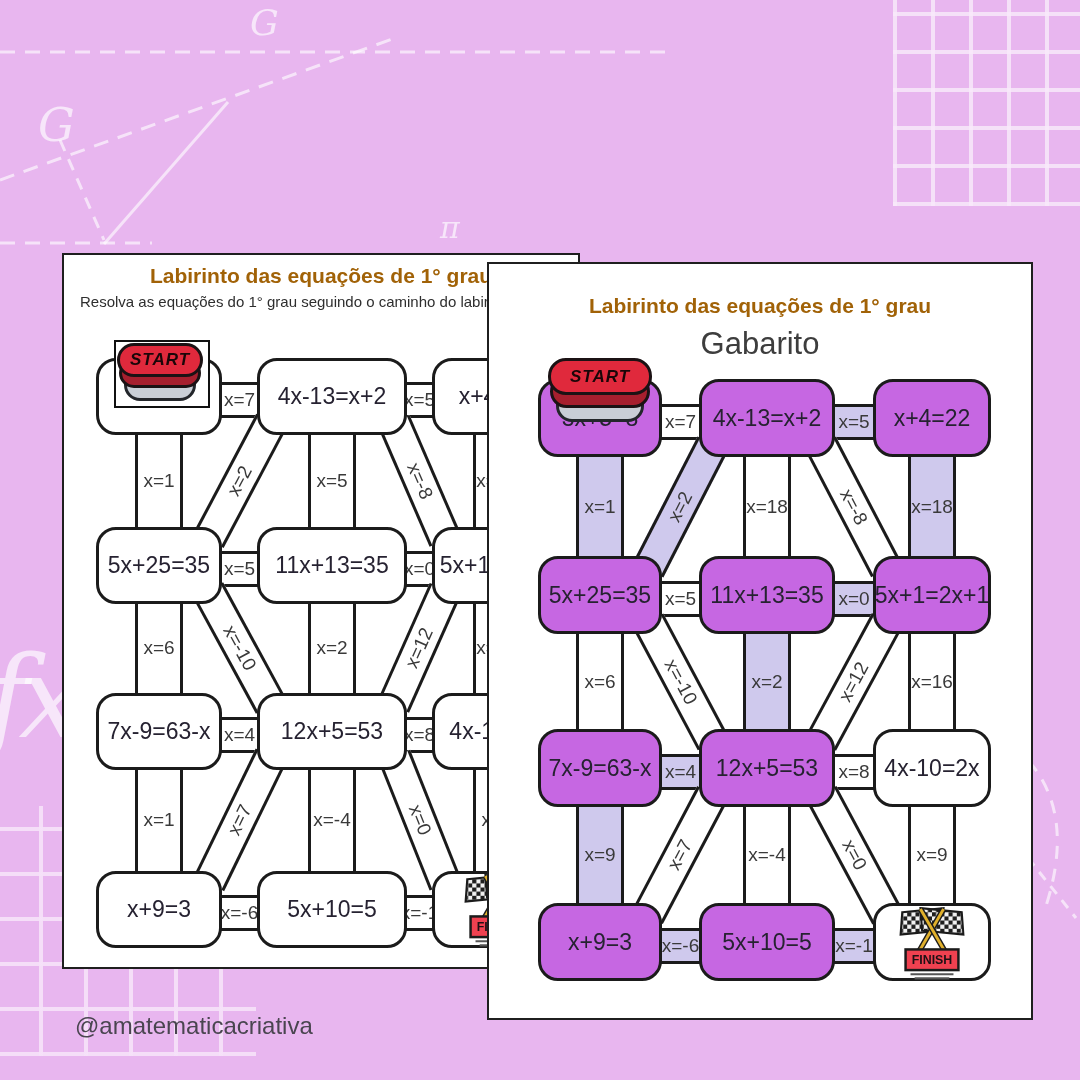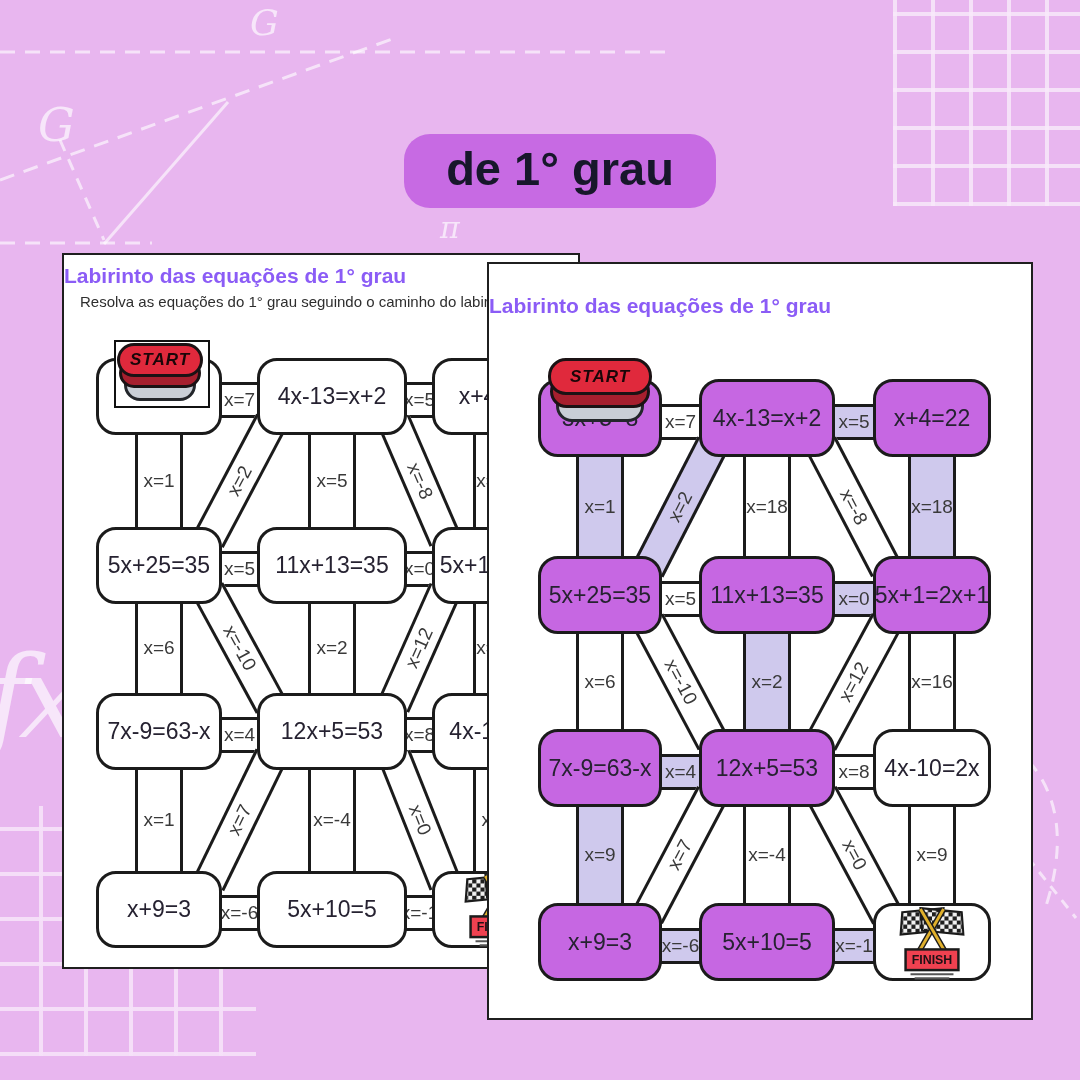--- a/index.html
+++ b/index.html
@@ -17,21 +17,21 @@
   .glyph{position:absolute;color:rgba(255,255,255,.66);font-family:"DejaVu Serif",serif;font-style:italic;}
   
   .banner{position:absolute;z-index:2;background:#c76ae3;color:#17172b;text-align:center;
           font-weight:bold;}
   .banner-1{left:228px;top:44px;width:660px;height:97px;border-radius:30px;font-size:50px;line-height:99px;}
   .banner-2{left:404px;top:134px;width:312px;height:74px;border-radius:26px;font-size:47px;line-height:70px;}
   
   .page{position:absolute;background:#fff;border:2px solid #1f1f1f;box-sizing:border-box;}
   #page-left{left:62px;top:253px;width:518px;height:716px;z-index:3;}
   #page-right{left:487px;top:262px;width:546px;height:758px;z-index:4;}
-  .page-title{position:absolute;left:0;right:0;font-weight:bold;color:#8b5cf6;}
+  .page-title{position:absolute;left:0;right:0;text-align:center;font-weight:bold;color:#a16207;}
   #page-left .page-title{top:9px;font-size:21px;}
   #page-right .page-title{top:30px;font-size:21px;}
   .page-subtitle{position:absolute;left:0;right:0;top:62px;text-align:center;font-size:31px;color:#3d3d3d;}
   .instructions{position:absolute;left:16px;top:37px;width:640px;font-size:15px;line-height:1.35;color:#2e2e2e;}
   
   .maze-box{position:absolute;z-index:2;box-sizing:border-box;border:3px solid #1b1b1b;border-radius:20px;
             background:#fff;display:flex;align-items:center;justify-content:center;
             font-size:23px;color:#262231;}
   .maze-box.hl{background:#c667e2;}
   .conn{position:absolute;z-index:1;box-sizing:border-box;background:#fff;color:#3a3a3a;
@@ -71,21 +71,20 @@
         <path d="M1012 745 Q1080 800 1046 906" stroke-dasharray="13 10"></path>
         <path d="M1028 858 L1076 918" stroke-dasharray="10 8"></path>
       </g>
     </svg>
     <span class="glyph" style="left:38px;top:98px;font-size:46px">G</span>
     <span class="glyph" style="left:250px;top:2px;font-size:36px">G</span>
     <span class="glyph" style="left:440px;top:210px;font-size:30px">π</span>
     <span class="glyph" style="left:-14px;top:630px;font-size:115px;letter-spacing:-10px">fx</span>
   </div>
 
-  <div class="banner banner-2"><span>de 1° grau</span></div>
 
   <div class="page" id="page-left">
     <div class="page-title">Labirinto das equações de 1° grau</div>
     <div class="instructions">
       <span>Resolva as equações do 1° grau seguindo o caminho do labirinto em d</span><br>
     </div>
     <div class="maze-layer" id="maze-left">
         <div class="conn conn-h" style="left: 152px; top: 127px; width: 47px; height: 36px;">
           <span>x=7</span>
         </div>
@@ -215,20 +214,21 @@
       <div class="sb-base"></div>
       <div class="sb-under"></div>
       <div class="sb-top">
           <span>START</span>
         </div>
     </div>
   </div>
 
   <div class="page" id="page-right">
     <div class="page-title">Labirinto das equações de 1° grau</div>
+    <div class="page-subtitle">Gabarito</div>
     <div class="maze-layer" id="maze-right">
         <div class="conn conn-h" style="left: 167px; top: 140px; width: 49px; height: 36px;">
           <span>x=7</span>
         </div>
         <div class="conn conn-h hl" style="left: 340px; top: 140px; width: 50px; height: 36px;">
           <span>x=5</span>
         </div>
         <div class="conn conn-h" style="left: 167px; top: 317px; width: 49px; height: 36px;">
           <span>x=5</span>
         </div>
@@ -349,13 +349,14 @@
       </div>
     <div class="start-btn" style="left:59px;top:94px;width:104px;height:64px">
       <div class="sb-base"></div>
       <div class="sb-under"></div>
       <div class="sb-top">
           <span>START</span>
         </div>
     </div>
   </div>
 
+  <div class="credit">@amatematicacriativa</div>
 </div>
 
 </body></html>

